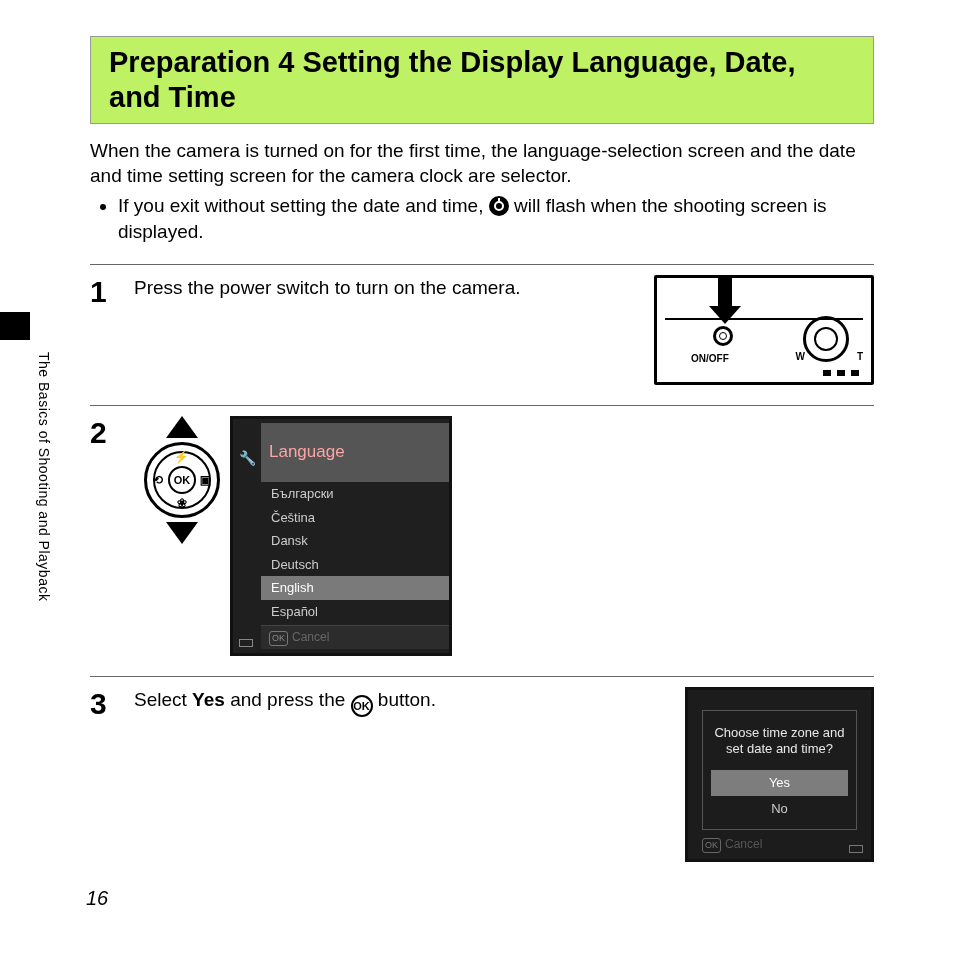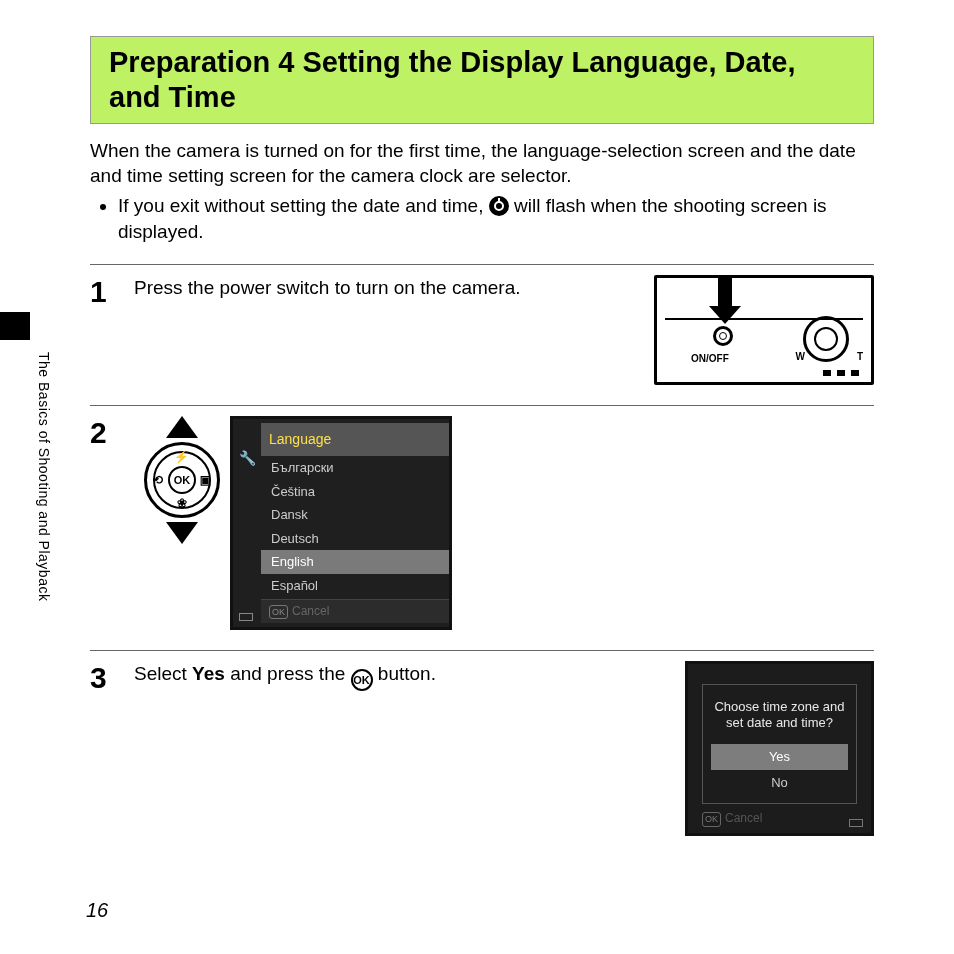--- a/index.html
+++ b/index.html
@@ -33,21 +33,21 @@
     top: 352px;
     font-size: 14px;
     writing-mode: vertical-rl;
     text-orientation: mixed;
     letter-spacing: 0.5px;
     color: #000;
   }
   .pagenum {
     position: absolute;
     left: 86px;
-    bottom: 32px;
+    bottom: 44px;
     font-style: italic;
     font-size: 20px;
   }
   .title-band {
     background: #bef264;
     border: 1px solid #999;
     padding: 8px 18px;
     font-weight: 700;
     font-size: 29px;
     line-height: 1.2;
@@ -181,21 +181,21 @@
   .dpad .m.b{bottom:4px;left:50%;transform:translateX(-50%);}
   .dpad .m.l{left:6px;top:50%;transform:translateY(-50%);}
   .dpad .m.r{right:6px;top:50%;transform:translateY(-50%);}
 
   
   .screen {
     width:222px; flex-shrink:0; border:3px solid #111; background:#1f1f1f;
     color:#ddd; font-size:13px; position:relative; padding:4px 0 4px 28px;
   }
   .screen .hdr{
-    background:#555; padding:7px 8px; font-size:14px; color:#fde047;
+    background:#555; padding:18px 8px; font-size:17px; color:#fca5a5;
   }
   .screen .item{ padding:3px 10px; color:#ccc; }
   .screen .item.sel{ background:#7a7a7a; color:#fff; }
   .screen .tool{
     position:absolute; left:6px; top:30px; color:#ccc; font-size:14px;
   }
   .screen .batt{
     position:absolute; left:6px; bottom:6px; width:14px;height:8px;border:1px solid #888;
   }
   .screen .cancel{

